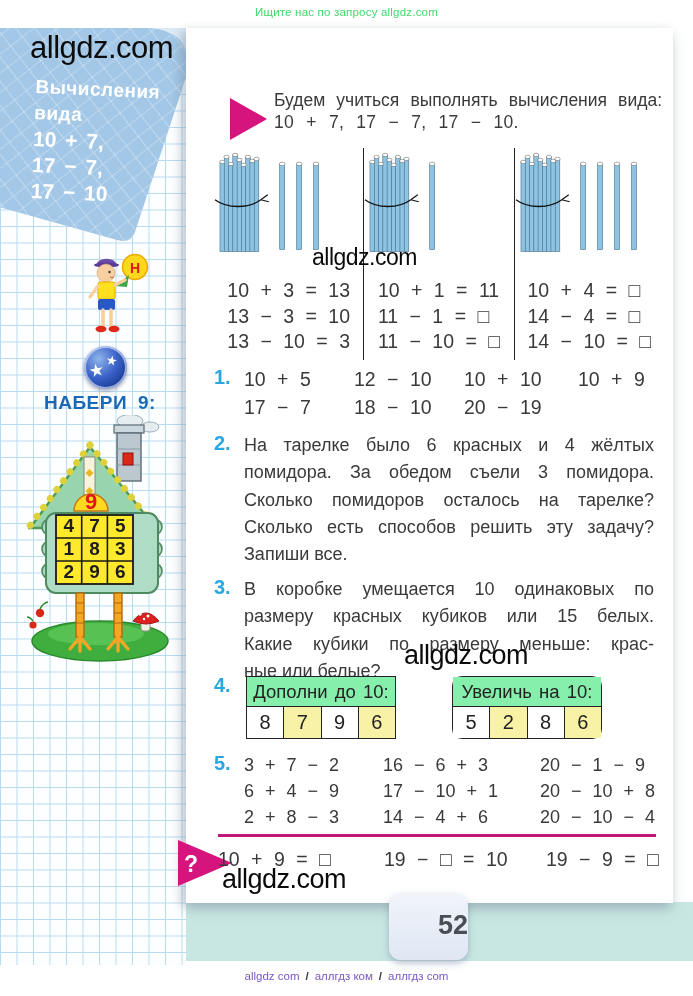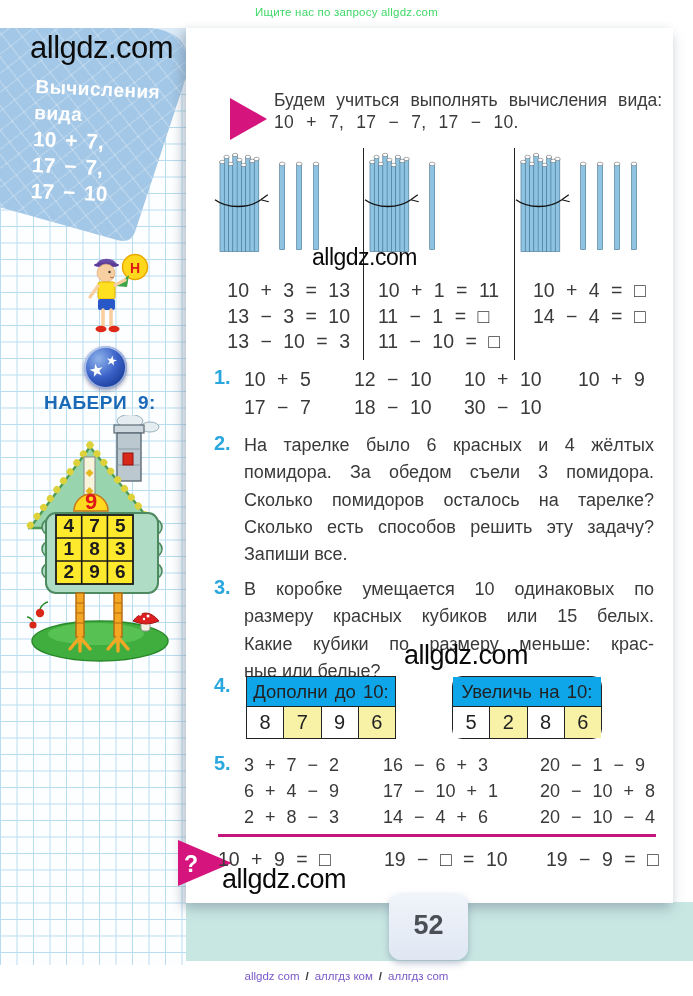--- a/index.html
+++ b/index.html
@@ -94,42 +94,42 @@
   .e1 { top:338px; } .e2 { top:404px; } .e3 { top:548px; } .e4 { top:646px; } .e5 { top:724px; }
   .eq-grid1 { display:grid; grid-template-columns:110px 110px 114px auto; row-gap:1px;
               font-size:19.5px; line-height:27px; word-spacing:6px; color:#3a3a3a; }
   .para { font-size:18px; line-height:27.3px; color:#3a3a3a; width:410px; }
   .eq-grid5 { display:grid; grid-template-columns:139px 157px auto; row-gap:0;
               font-size:18px; line-height:26px; word-spacing:6px; color:#3a3a3a; }
   
   .etable { position:absolute; top:2px; width:150px; border:1.6px solid #222; background:#fff; }
   .etable.ta { left:2px; } .etable.tb { left:208px;border-radius:10px; }
   .etable .thead {
-    height:30px; background:#0ea5e9; border-bottom:1.6px solid #222;
+    height:30px; background:#86efac; border-bottom:1.6px solid #222;
     font-size:18.5px; color:#222; text-align:center; line-height:29px; word-spacing:2px;
   }
   .etable .cells { display:flex; height:31px; }
   .etable .cell {
     flex:1 1 0; border-right:1.6px solid #222; font-size:20px; color:#222;
     text-align:center; line-height:30px;
   }
   .etable .cell:last-child { border-right:none; }
   .cell.y { background:#f7f2a6; } .cell.w { background:#ffffff; }
   
   .rule { position:absolute; left:32px; top:806px; width:438px; height:2.6px; background:#c4157c; }
   .q-tri { position:absolute; left:-8px; top:812px; }
   .q-item { position:absolute; top:820px; font-size:19.5px; word-spacing:6px; color:#3a3a3a; white-space:nowrap; }
   .q1 { left:32px; } .q2 { left:198px; } .q3 { left:360px; }
   
   .mint-strip { position:absolute; left:186px; top:902px; width:507px; height:59px; background:#c9e7e2; z-index:2; }
   .page-tab {
     position:absolute; left:389px; top:894px; width:79px; height:66px; z-index:5;
     background:linear-gradient(#f0f4fa,#dfe7f3); border-radius:12px;
     box-shadow:0 3px 7px rgba(110,130,160,.5);
-    text-align:center; line-height:62px; font-size:27px; font-weight:bold; color:#4a4f55;
+    text-align:right; line-height:62px; font-size:27px; font-weight:bold; color:#4a4f55;
   }
   .footer { position:absolute; left:0; top:970px; width:100%; text-align:center; font-size:11.5px; }
   .footer .lnk { color:#7a58c8;margin-top:8px; }
   .footer .sep { color:#3a3a3a; margin:0 6px; font-weight:bold; }
 </style>
 </head>
 <body>
 
 <div class="promo-top">Ищите нас по запросу allgdz.com</div>
 
@@ -332,35 +332,36 @@
           <rect x="83" y="16" width="5" height="86" fill="#8ec4e2" stroke="#41708f" stroke-width="0.6"></rect>
           <ellipse cx="85.5" cy="16" rx="2.9" ry="1.8" fill="#ffffff" stroke="#555555" stroke-width="0.5"></ellipse>
           <rect x="100" y="16" width="5" height="86" fill="#8ec4e2" stroke="#41708f" stroke-width="0.6"></rect>
           <ellipse cx="102.5" cy="16" rx="2.9" ry="1.8" fill="#ffffff" stroke="#555555" stroke-width="0.5"></ellipse>
           <rect x="117" y="16" width="5" height="86" fill="#8ec4e2" stroke="#41708f" stroke-width="0.6"></rect>
           <ellipse cx="119.5" cy="16" rx="2.9" ry="1.8" fill="#ffffff" stroke="#555555" stroke-width="0.5"></ellipse>
         </svg>
       <div class="fig-eqs">
         <div>10 + 4 = □</div>
         <div>14 − 4 = □</div>
+        <div>14 − 10 = □</div>
       </div>
     </div>
   </div>
   <div class="wm wm-fig">allgdz.com</div>
 
   <div class="ex e1">
     <span class="ex-num">1.</span>
     <div class="ex-body eq-grid1">
       <span>10 + 5</span>
       <span>12 − 10</span>
       <span>10 + 10</span>
       <span>10 + 9</span>
       <span>17 − 7</span>
       <span>18 − 10</span>
-      <span>30 − 10</span>
+      <span>20 − 19</span>
     </div>
   </div>
 
   <div class="ex e2">
     <span class="ex-num">2.</span>
     <div class="ex-body para">
       <div class="jl">На тарелке было 6 красных и 4 жёлтых</div>
       <div class="jl">помидора. За обедом съели 3 помидора.</div>
       <div class="jl">Сколько помидоров осталось на тарелке?</div>
       <div class="jl">Сколько есть способов решить эту задачу?</div>

